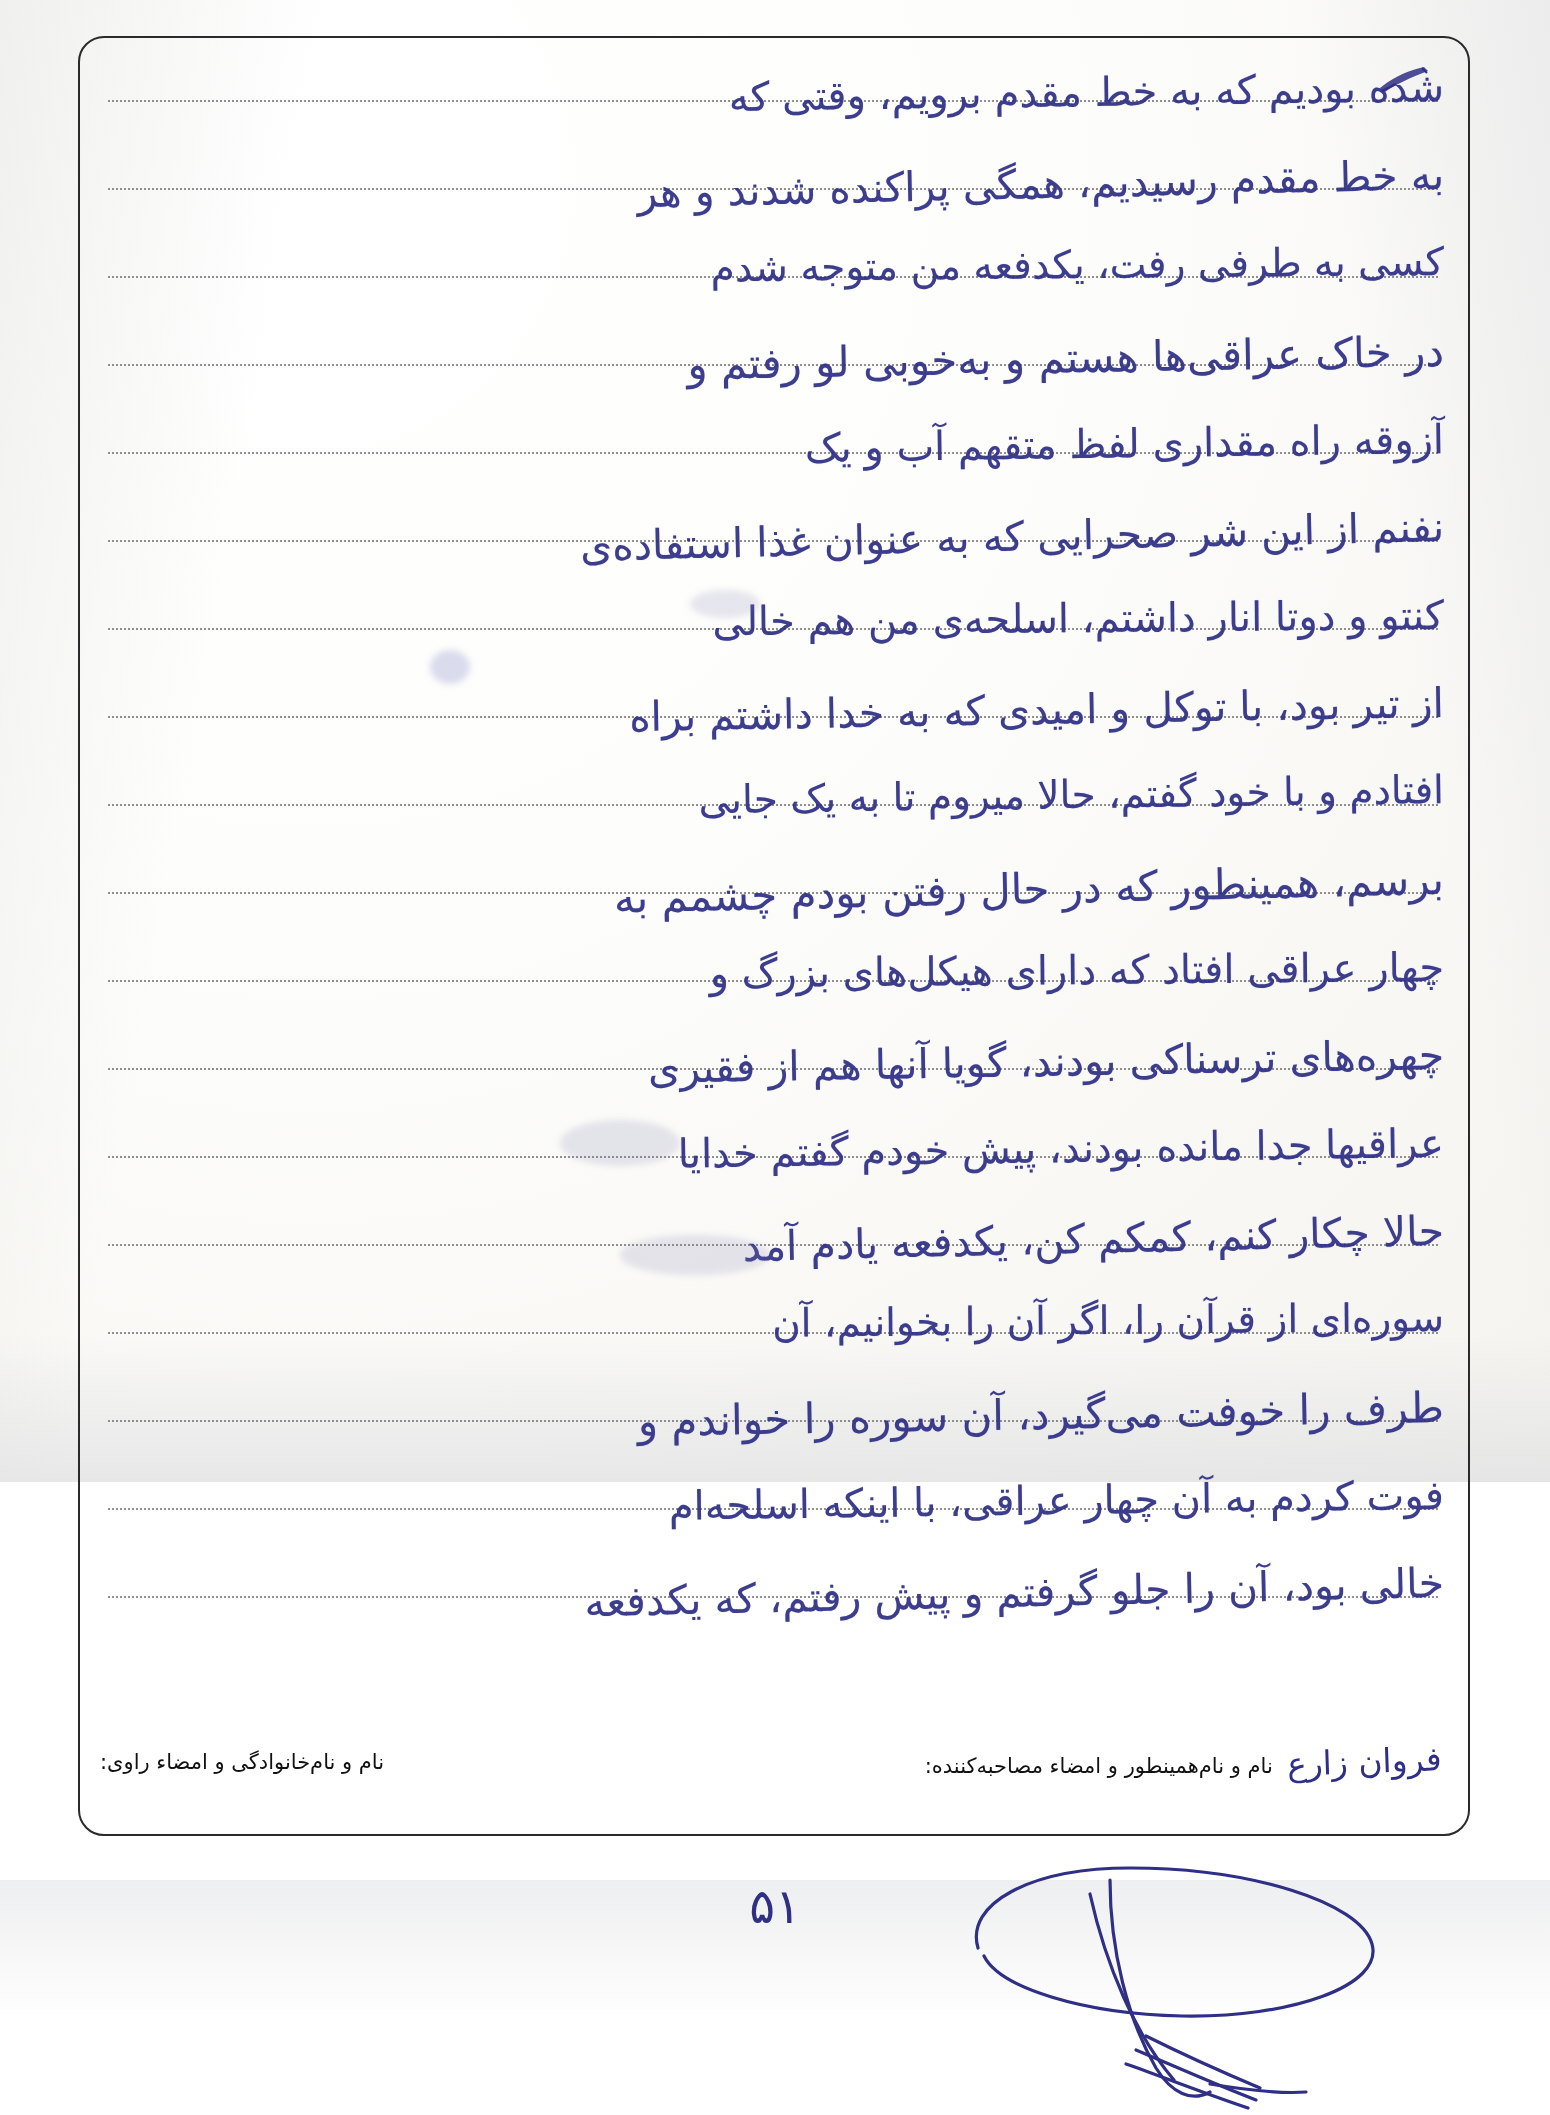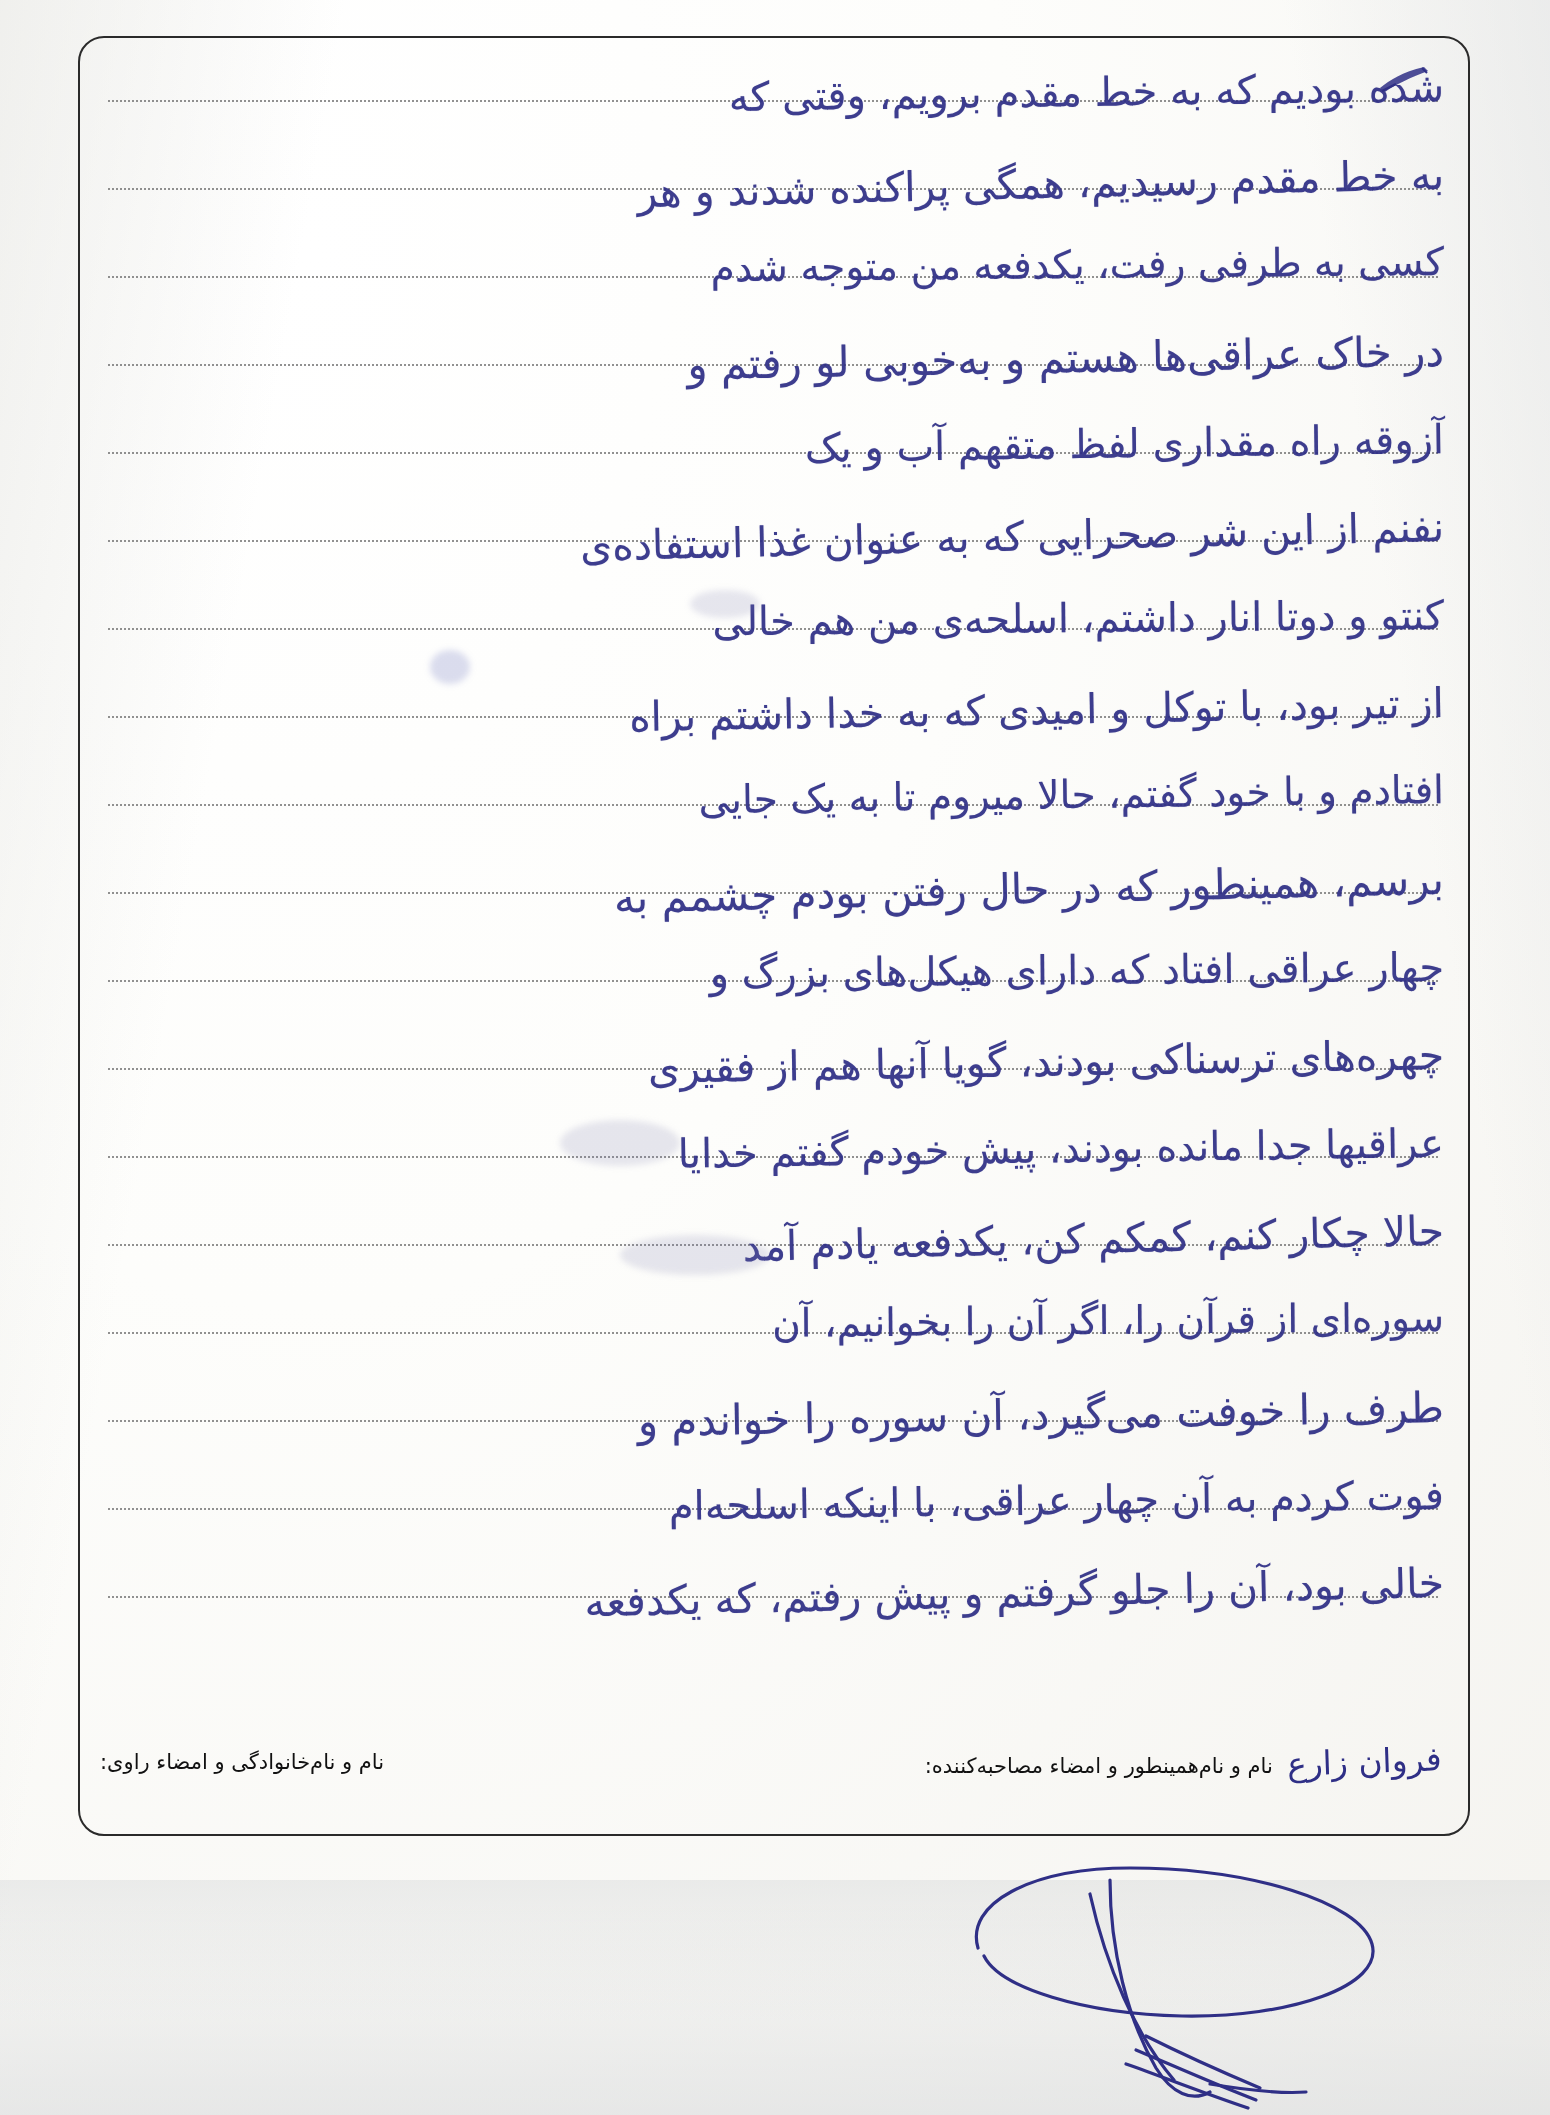--- a/index.html
+++ b/index.html
@@ -14,21 +14,21 @@
     position: relative;
     font-family: "DejaVu Sans", sans-serif;
     overflow: hidden;
   }
 
   
   #page-sheet {
     position: absolute;
     left: 0; top: 0;
     width: 1550px;
-    height: 2115px;
+    height: 1482px;
     background:
       radial-gradient(ellipse at 20% 12%, #ffffff 0%, #fdfdfb 40%, #f4f3ef 100%);
   }
   
   #paper-shade {
     position: absolute;
     inset: 0;
     background:
       linear-gradient(100deg, rgba(228,228,224,0.55) 0%, rgba(255,255,255,0) 18%),
       linear-gradient(260deg, rgba(222,224,226,0.5) 0%, rgba(255,255,255,0) 14%),
@@ -231,20 +231,21 @@
   </div>
 
   <div id="footer-labels">
     <span class="footer-label">نام و نام‌خانوادگی و امضاء راوی:</span>
     <span class="footer-label">
       <span id="interviewer-name-hand">فروان زارع</span>
       <span>نام و نام‌همینطور و امضاء مصاحبه‌کننده:</span>
     </span>
   </div>
 
+  <div id="page-number">۵۱</div>
 
   <div id="signature-area">
     <svg viewBox="0 0 450 270" width="450" height="270" aria-hidden="true">
       <g fill="none" stroke="#2f2f86" stroke-width="3.2" stroke-linecap="round">
         <path d="M18 108 C5 64, 70 28, 170 28 C290 28, 400 62, 412 104
                  C424 146, 330 178, 222 176 C124 174, 40 148, 24 116"></path>
         <path d="M150 40 C150 110, 168 180, 196 228 C212 254, 232 262, 250 252"></path>
         <path d="M130 54 C146 126, 176 196, 214 240"></path>
         <path d="M186 196 C222 214, 262 232, 300 248"></path>
         <path d="M176 210 C214 226, 254 244, 296 260"></path>

